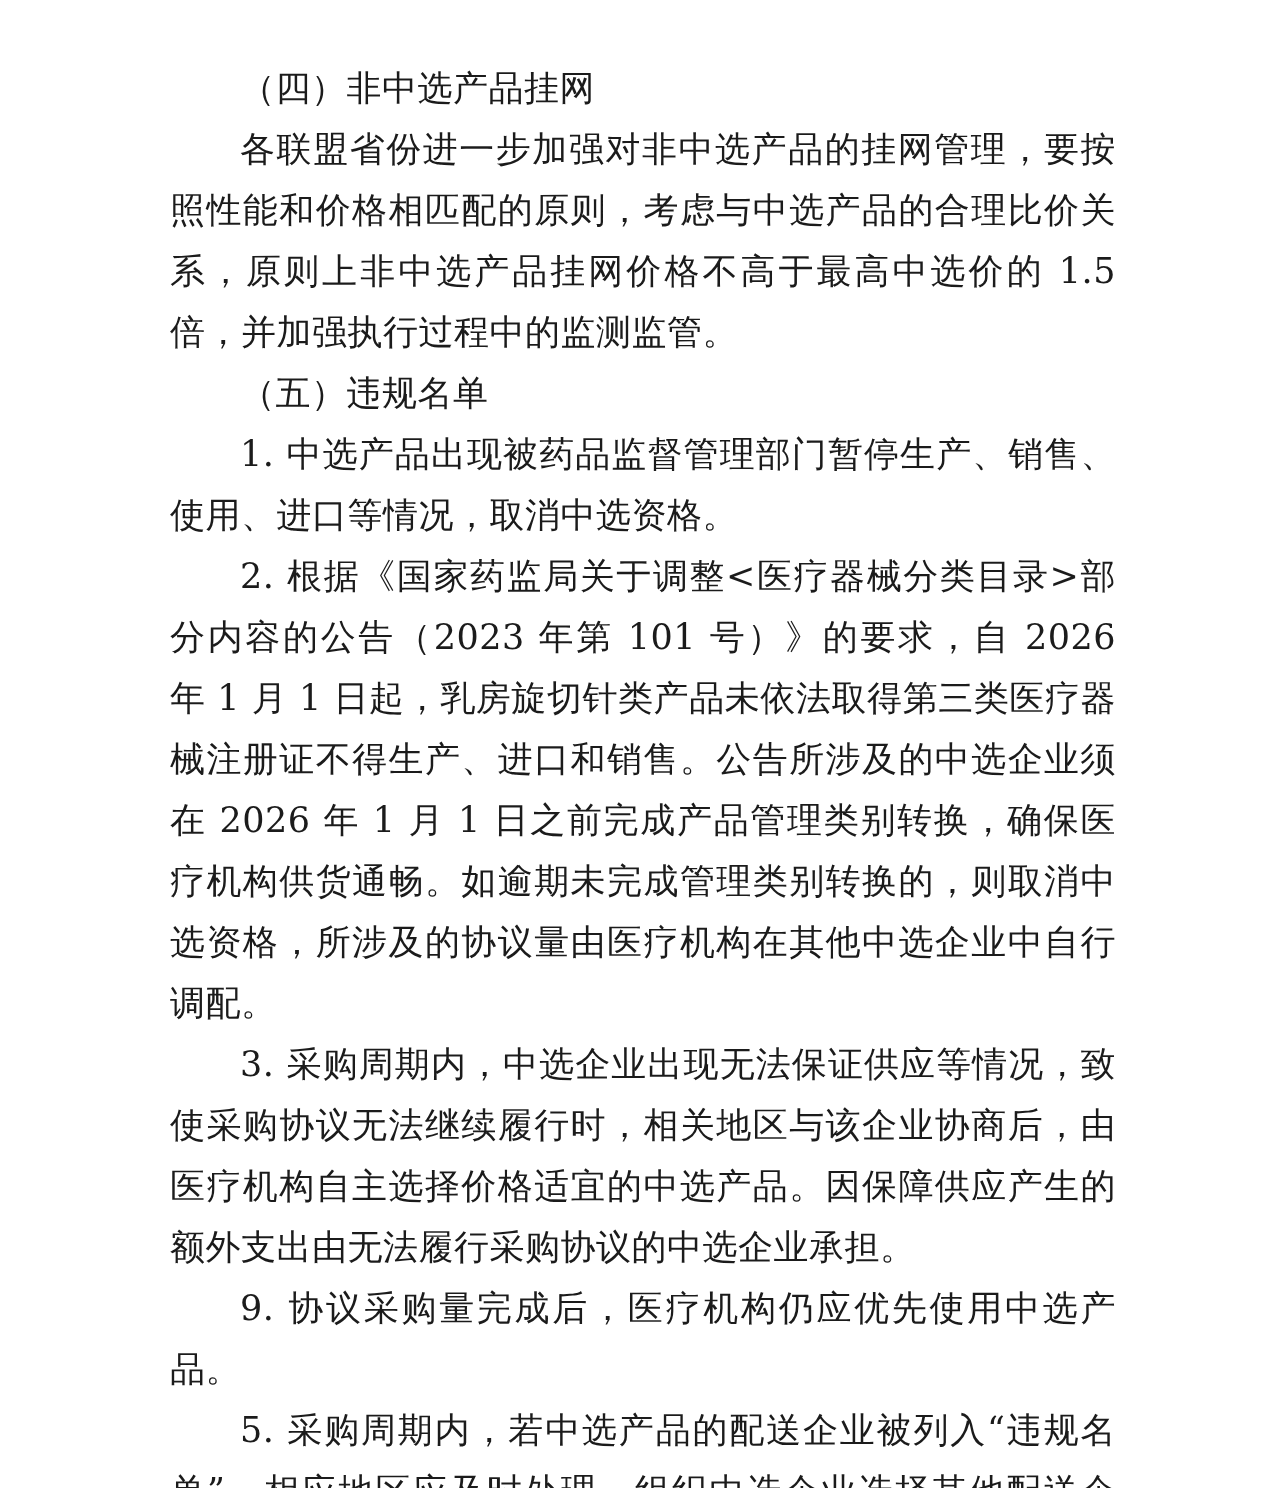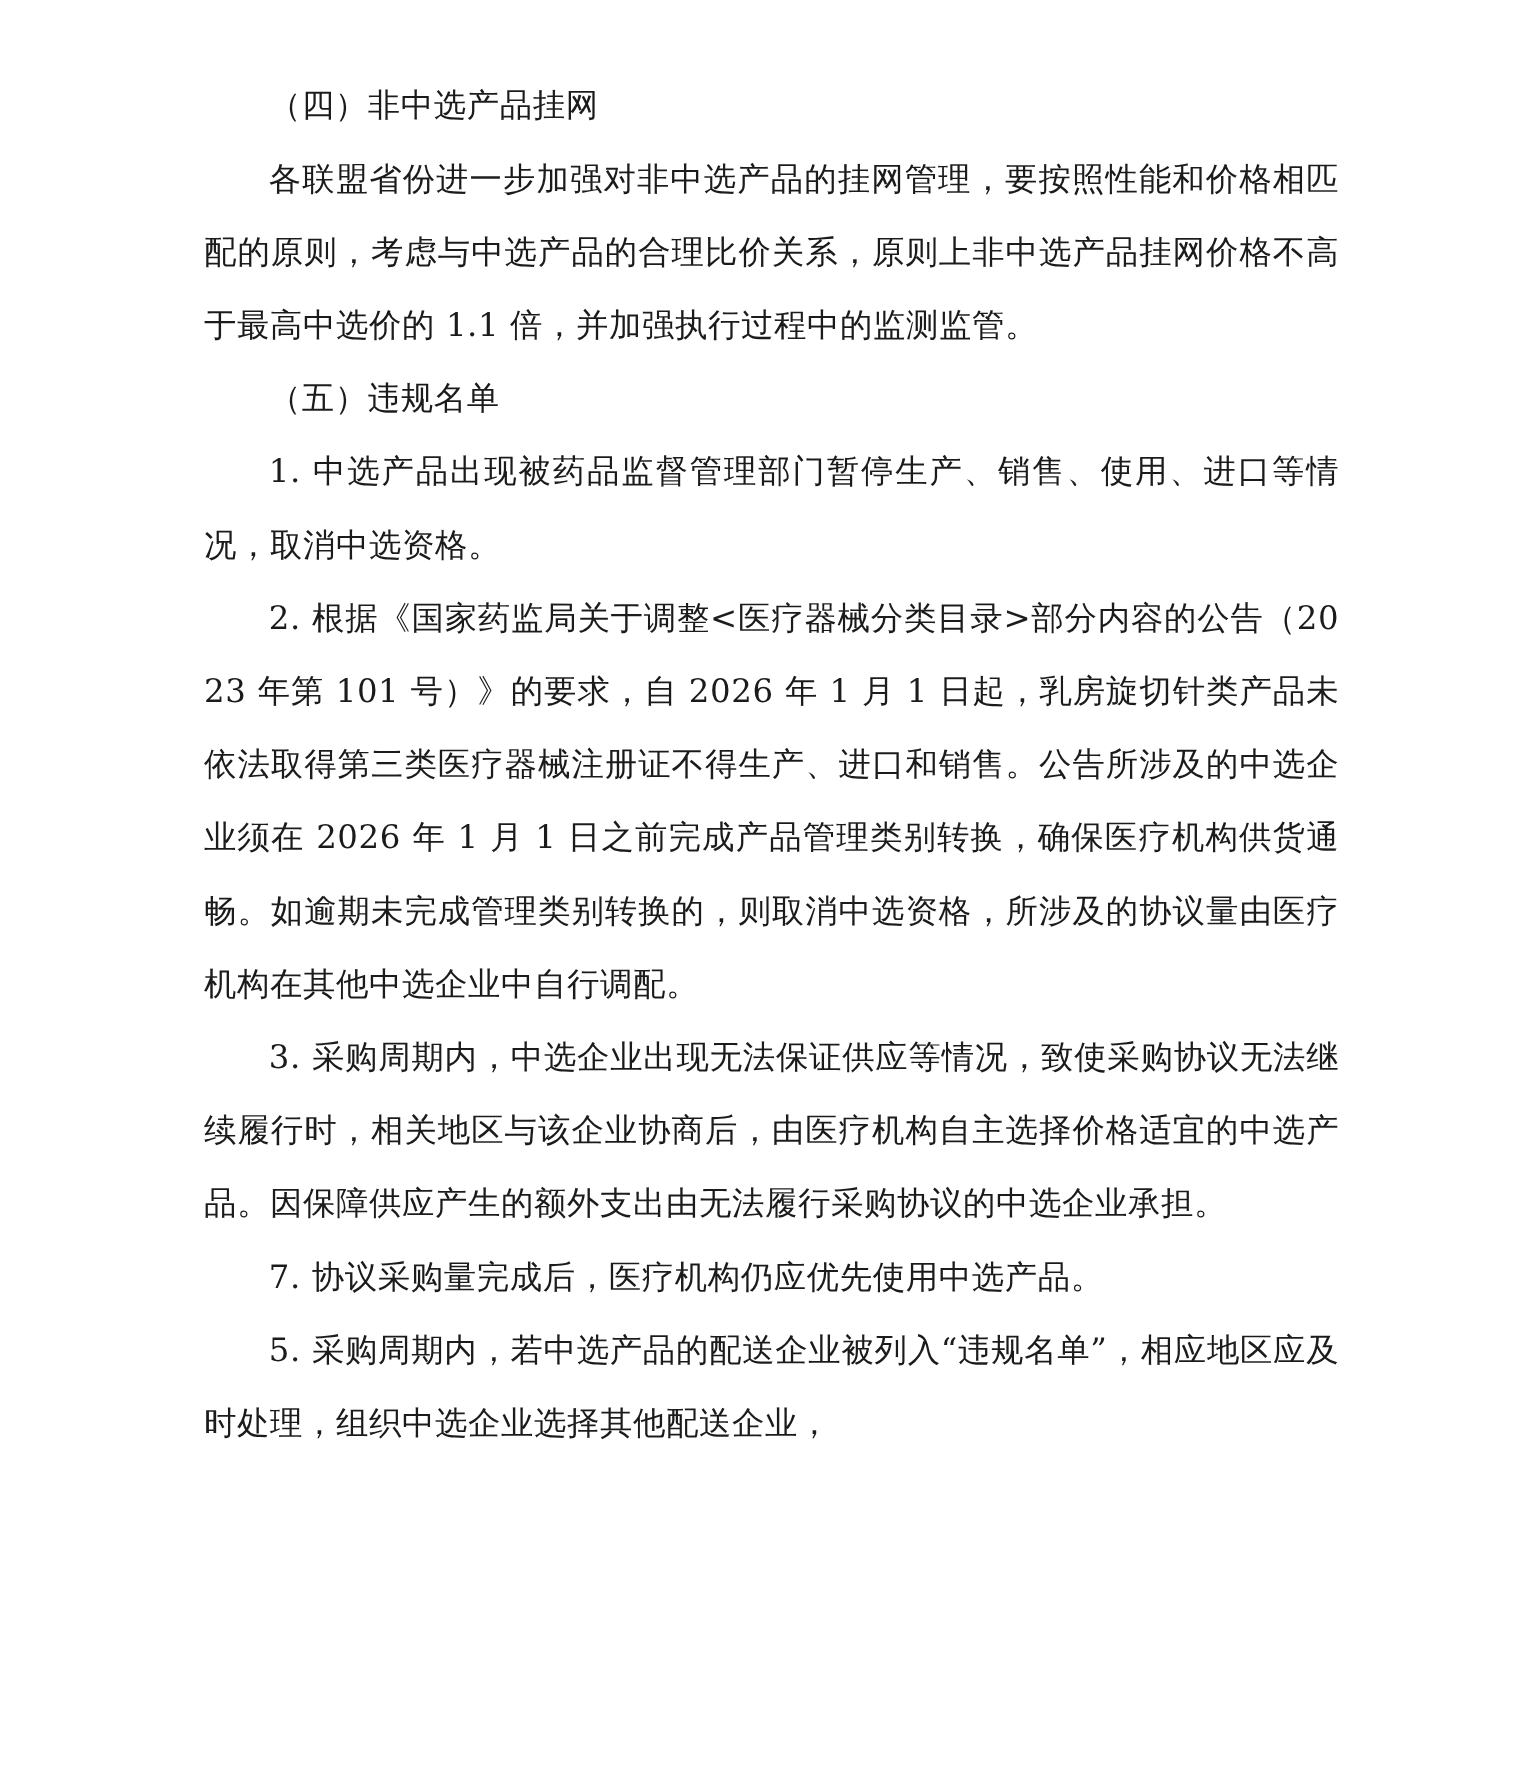--- a/index.html
+++ b/index.html
@@ -8,21 +8,21 @@
     background: #ffffff;
   }
   .page {
     box-sizing: border-box;
     width: 1280px;
     height: 1488px;
     margin: 0;
     background: #ffffff;
     padding: 58px 164px 0 170px;
     font-family: "DejaVu Serif", "Liberation Serif", serif;
-    font-size: 27px;
+    font-size: 35px;
     line-height: 61px;
     color: #1b1b1b;
     overflow: hidden;
   }
   .para {
     margin: 0;
     text-indent: 2em;
     text-align: justify;
     text-justify: inter-character;
     word-break: break-all;
@@ -30,20 +30,20 @@
   }
   .para.heading {
     text-align: left;
   }
 </style>
 </head>
 <body>
 
 <div class="page">
   <p class="para heading">（四）非中选产品挂网</p>
-  <p class="para">各联盟省份进一步加强对非中选产品的挂网管理，要按照性能和价格相匹配的原则，考虑与中选产品的合理比价关系，原则上非中选产品挂网价格不高于最高中选价的 1.1 倍，并加强执行过程中的监测监管。</p>
+  <p class="para">各联盟省份进一步加强对非中选产品的挂网管理，要按照性能和价格相匹配的原则，考虑与中选产品的合理比价关系，原则上非中选产品挂网价格不高于最高中选价的 1.5 倍，并加强执行过程中的监测监管。</p>
   <p class="para heading">（五）违规名单</p>
   <p class="para">1. 中选产品出现被药品监督管理部门暂停生产、销售、使用、进口等情况，取消中选资格。</p>
   <p class="para">2. 根据《国家药监局关于调整&lt;医疗器械分类目录&gt;部分内容的公告（2023 年第 101 号）》的要求，自 2026 年 1 月 1 日起，乳房旋切针类产品未依法取得第三类医疗器械注册证不得生产、进口和销售。公告所涉及的中选企业须在 2026 年 1 月 1 日之前完成产品管理类别转换，确保医疗机构供货通畅。如逾期未完成管理类别转换的，则取消中选资格，所涉及的协议量由医疗机构在其他中选企业中自行调配。</p>
   <p class="para">3. 采购周期内，中选企业出现无法保证供应等情况，致使采购协议无法继续履行时，相关地区与该企业协商后，由医疗机构自主选择价格适宜的中选产品。因保障供应产生的额外支出由无法履行采购协议的中选企业承担。</p>
-  <p class="para">7. 协议采购量完成后，医疗机构仍应优先使用中选产品。</p>
+  <p class="para">9. 协议采购量完成后，医疗机构仍应优先使用中选产品。</p>
   <p class="para">5. 采购周期内，若中选产品的配送企业被列入“违规名单”，相应地区应及时处理，组织中选企业选择其他配送企业，</p>
 </div>
 
 </body></html>

